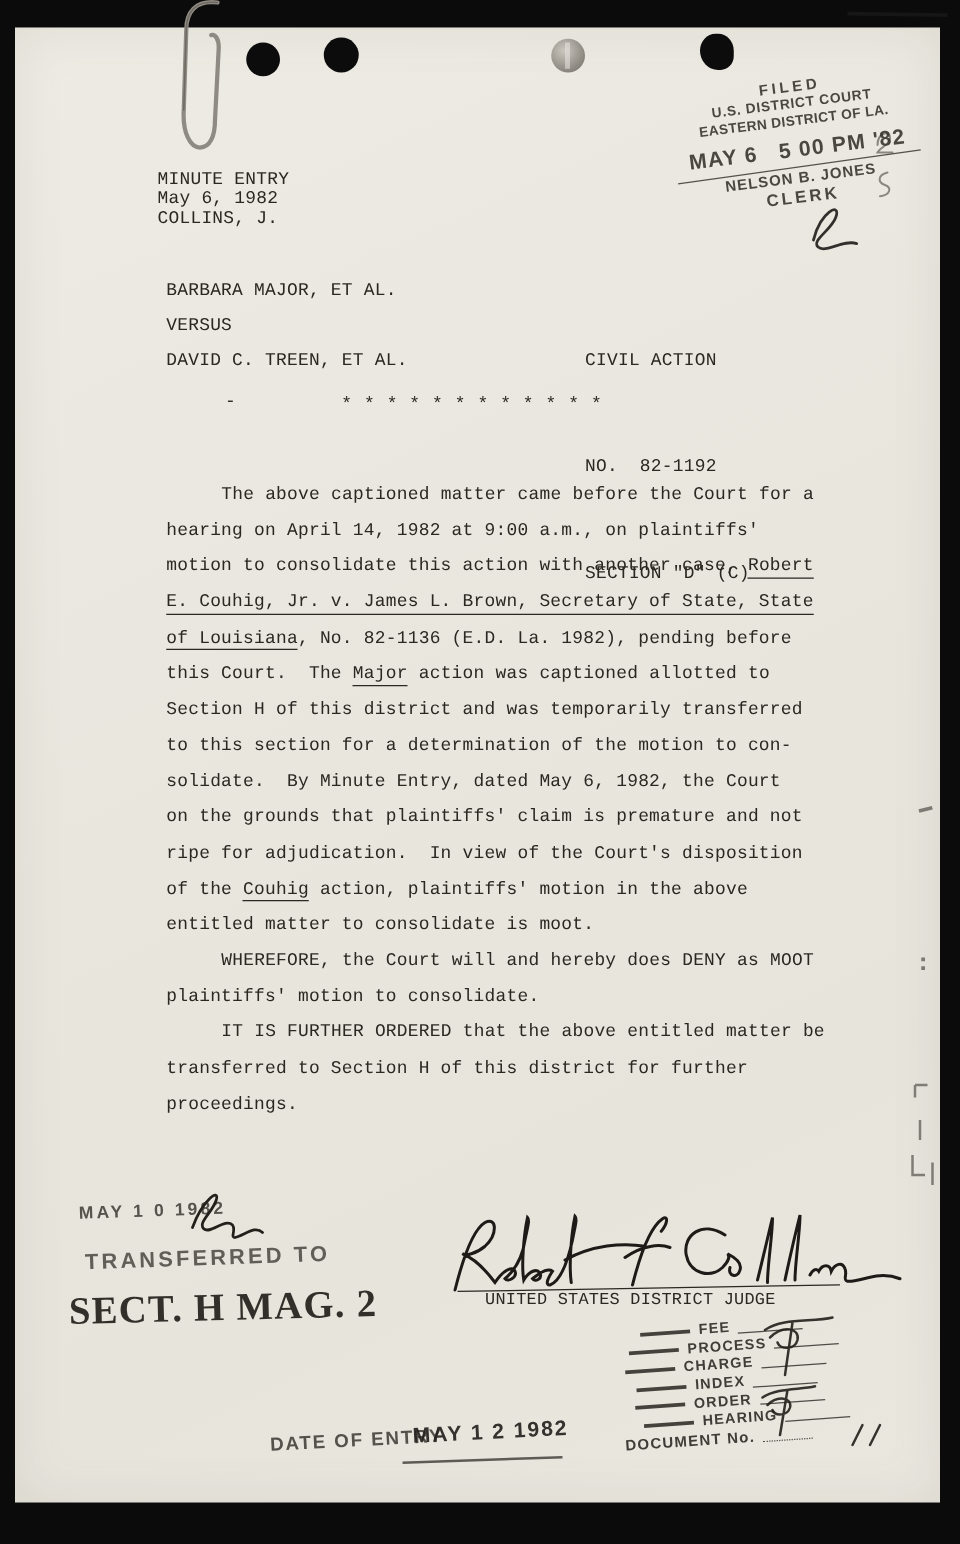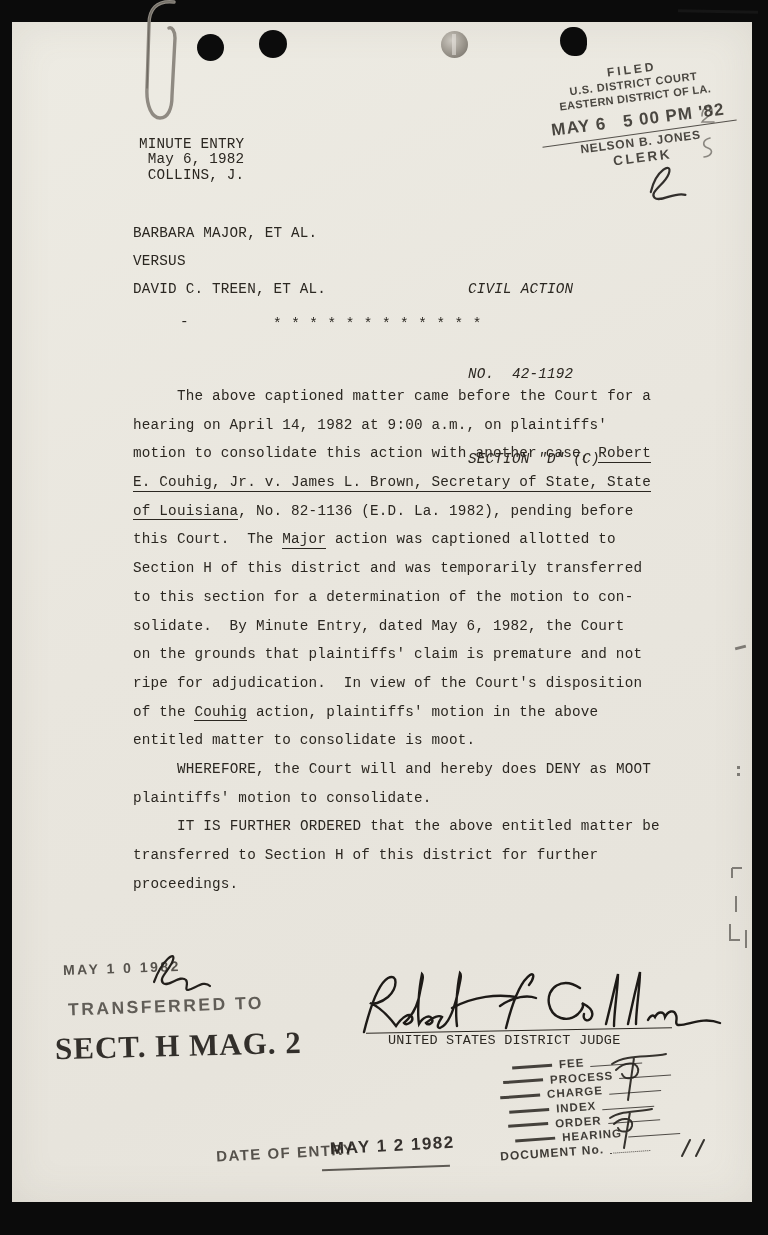--- a/index.html
+++ b/index.html
@@ -8,23 +8,23 @@
     background:#0b0b0b;
     font-family:"Liberation Mono","DejaVu Sans Mono",monospace;
   }
   .paper{
     position:absolute;left:12px;top:22px;width:740px;height:1180px;
     background:linear-gradient(155deg,#edebe3 0%,#e9e6de 45%,#e7e4dc 75%,#eae7df 100%);
     box-shadow:inset 0 0 40px rgba(120,115,100,.12);
   }
   .type{color:#2b2721;font-size:14.3px;letter-spacing:.2px;}
   .abs{position:absolute;}
-  .nowrap{white-space:pre;font-style:italic;}
-  
-  .hdr{left:127px;top:115px;line-height:15.4px;text-align:right;}
+  .nowrap{white-space:pre;}
+  
+  .hdr{left:114px;top:115px;line-height:15.4px;}
   
   .cap-left{left:121px;top:197px;line-height:28.2px;}
   .cap-right{left:456px;top:197px;line-height:28.2px;}
   .dash-mark{left:168px;top:292px;}
   .stars{left:261px;top:294px;letter-spacing:.5px;}
   
   .body-block{left:121px;top:360px;width:560px;}
   .body-line{white-space:pre;height:28.7px;line-height:28.7px;}
   .body-line .ind{display:inline-block;width:44px;}
   .u{border-bottom:1.4px solid #2b2721;padding-bottom:.5px;}
@@ -85,21 +85,21 @@
     <div>COLLINS, J.</div>
   </div>
 
   <div class="abs type cap-left">
     <div>BARBARA MAJOR, ET AL.</div>
     <div>VERSUS</div>
     <div>DAVID C. TREEN, ET AL.</div>
   </div>
   <div class="abs type cap-right nowrap">
     <div>CIVIL ACTION</div>
-    <div>NO.  42-1192</div>
+    <div>NO.  82-1192</div>
     <div>SECTION "D" (C)</div>
   </div>
   <div class="abs type dash-mark">-</div>
   <div class="abs type stars">* * * * * * * * * * * *</div>
 
   <div class="abs type body-block" id="body-text">
       <div class="body-line"><span class="ind"></span><span>The above captioned matter came before the Court for a</span></div>
       <div class="body-line"><span>hearing on April 14, 1982 at 9:00 a.m., on plaintiffs'</span></div>
       <div class="body-line"><span>motion to consolidate this action with another case, </span><span class="u">Robert</span></div>
       <div class="body-line"><span class="u">E. Couhig, Jr. v. James L. Brown, Secretary of State, State</span></div>

